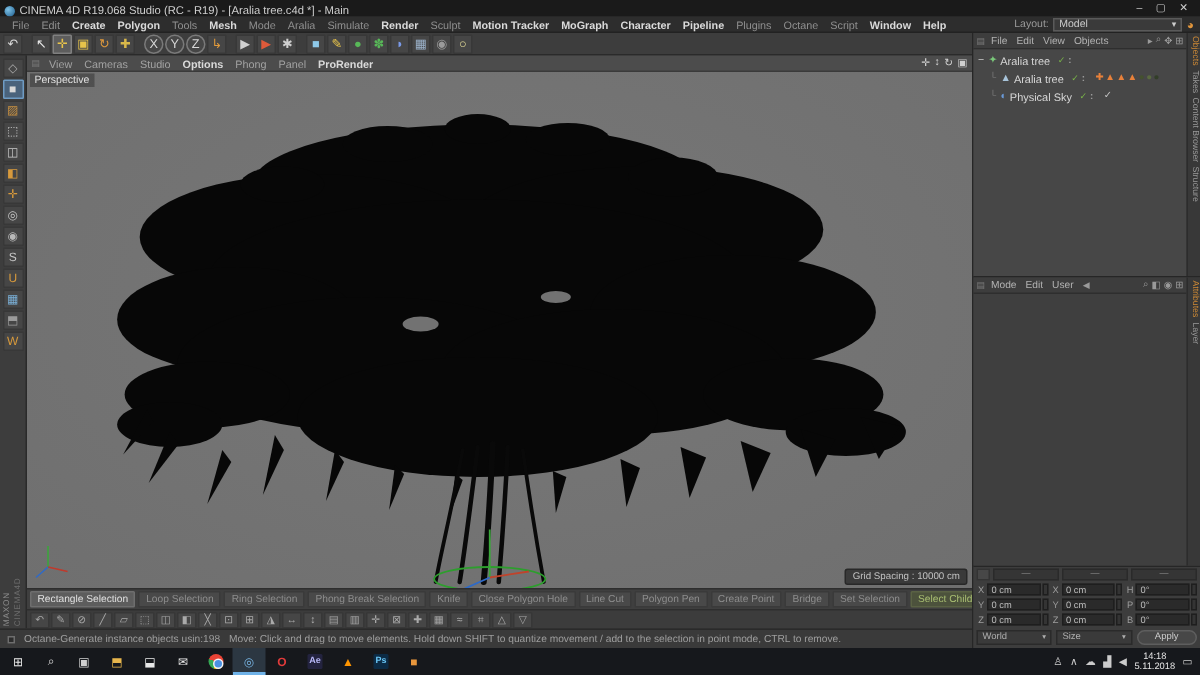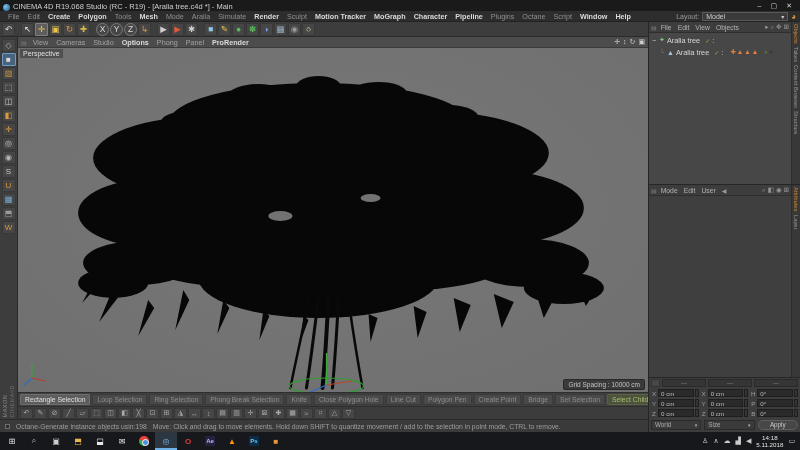--- a/index.html
+++ b/index.html
@@ -550,20 +550,31 @@
               <span class="om-tags" data-name="object-tags">
                   <span class="tag" data-name="plus-tag-icon" style="--c: #e8813a;"><span>✚</span></span>
                   <span class="tag" data-name="phong-tag-icon" style="--c: #e8813a;"><span>▲</span></span>
                   <span class="tag" data-name="phong-tag-icon" style="--c: #e8813a;"><span>▲</span></span>
                   <span class="tag" data-name="phong-tag-icon" style="--c: #e8813a;"><span>▲</span></span>
                   <span class="tag" data-name="material-tag-icon" style="--c: #44512f;"><span>●</span></span>
                   <span class="tag" data-name="material-tag-icon" style="--c: #5a6a40;"><span>●</span></span>
                   <span class="tag" data-name="material-tag-icon" style="--c: #323e28;"><span>●</span></span>
                 </span>
             </div>
+            <div class="om-row" data-name="object-row-physical-sky">
+              <span class="om-exp"></span>
+              <span class="om-conn" data-name="tree-connector">└</span>
+              <span class="om-icon icon-blue" data-name="sky-object-icon">◐</span>
+              <span class="om-label">Physical Sky</span>
+              <span class="om-check" data-name="enabled-check-icon">✓</span>
+              <span class="om-dots" data-name="visibility-dots-icon">:</span>
+              <span class="om-tags" data-name="object-tags">
+                  <span class="tag" data-name="check-tag-icon" style="--c: #c8c8c8;"><span>✓</span></span>
+                </span>
+            </div>
           </div>
         </div>
         <div class="tabstrip" data-name="object-manager-tabs">
             <span class="vtab active" data-name="panel-tab"><span>Objects</span></span>
             <span class="vtab" data-name="panel-tab"><span>Takes</span></span>
             <span class="vtab" data-name="panel-tab"><span>Content Browser</span></span>
             <span class="vtab" data-name="panel-tab"><span>Structure</span></span>
           </div>
       </div>
 

